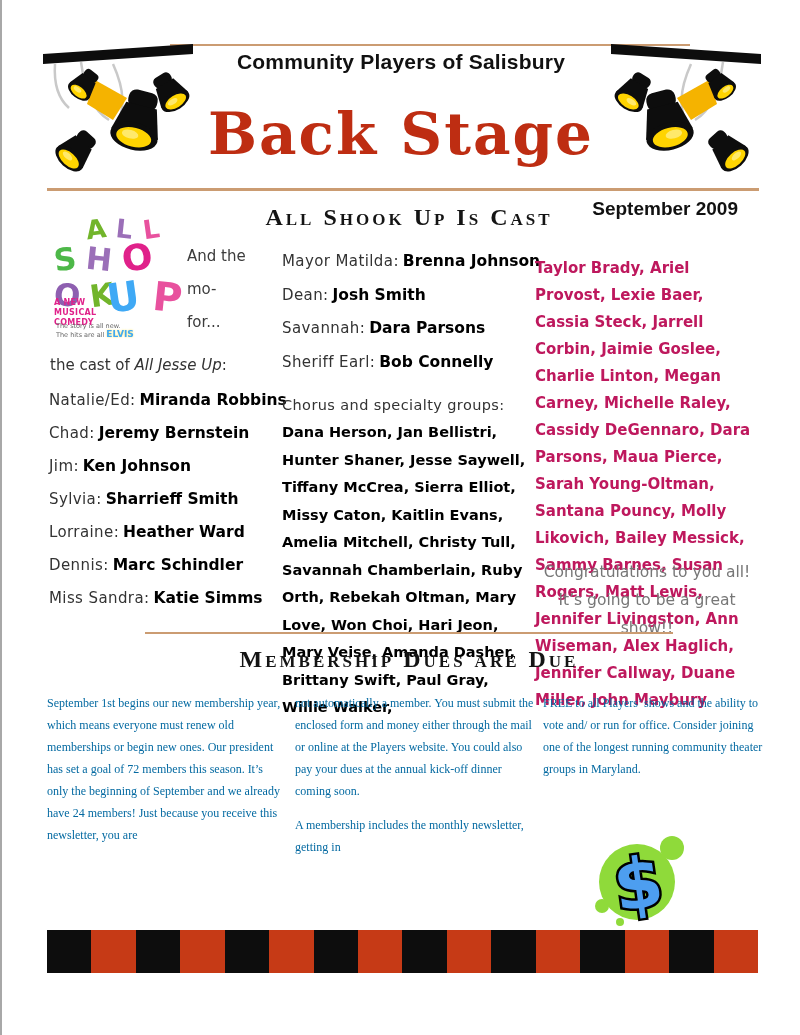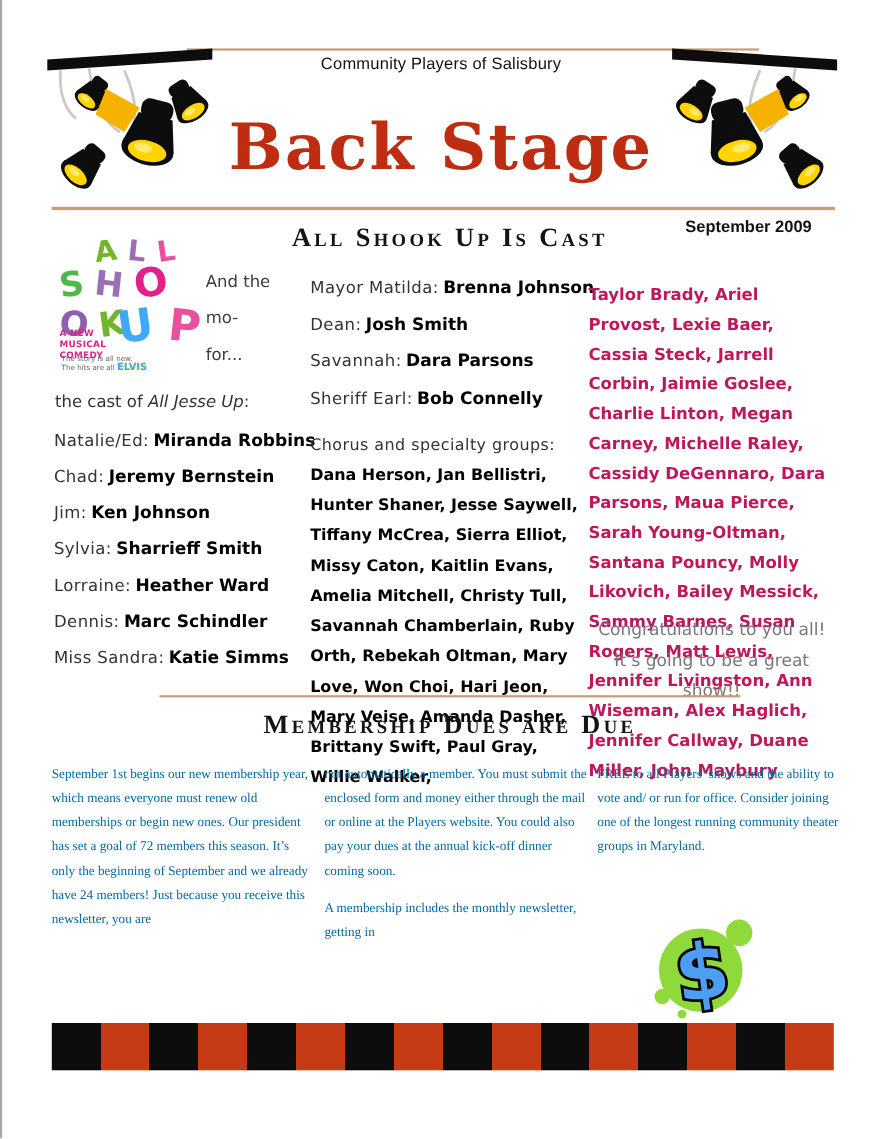--- a/index.html
+++ b/index.html
@@ -6,26 +6,26 @@
   .page{position:relative;width:800px;height:1035px;background:#fff;overflow:hidden;
         border-left:2px solid #a8a8a8;box-sizing:border-box;
         font-family:"Liberation Sans",sans-serif;color:#111;}
 
   
   .top-rule{position:absolute;left:168px;top:44px;width:520px;height:2px;background:var(--divider_tan);}
   .rig{position:absolute;top:42px;width:152px;height:148px;}
   .rig-left{left:40px;}
   .rig-right{left:608px;transform:scaleX(-1);}
   .org-title{position:absolute;left:0;top:50px;width:100%;text-align:center;
-             font-size:15px;font-weight:normal;letter-spacing:.2px;}
+             font-size:21px;font-weight:bold;letter-spacing:.2px;}
   .masthead{position:absolute;left:0;top:100px;width:100%;text-align:center;
             font-family:"DejaVu Serif",serif;font-weight:bold;font-size:58px;
             letter-spacing:2px;color:var(--accent_red);}
   .rule-main{position:absolute;left:45px;top:188px;width:712px;height:3px;background:var(--divider_tan);}
-  .issue-date{position:absolute;right:62px;top:198px;font-size:15px;font-weight:bold;}
+  .issue-date{position:absolute;right:62px;top:198px;font-size:19px;font-weight:bold;}
 
   
   .sec-heading{position:absolute;left:8px;width:100%;text-align:center;
                font-family:"Liberation Serif",serif;font-variant:small-caps;
                font-weight:600;font-size:24px;letter-spacing:3px;color:#141414;}
   #cast-heading{top:204px;}
   #dues-heading{top:646px;}
   .rule-dues{position:absolute;left:143px;top:632px;width:528px;height:2px;background:var(--divider_tan);}
 
   

